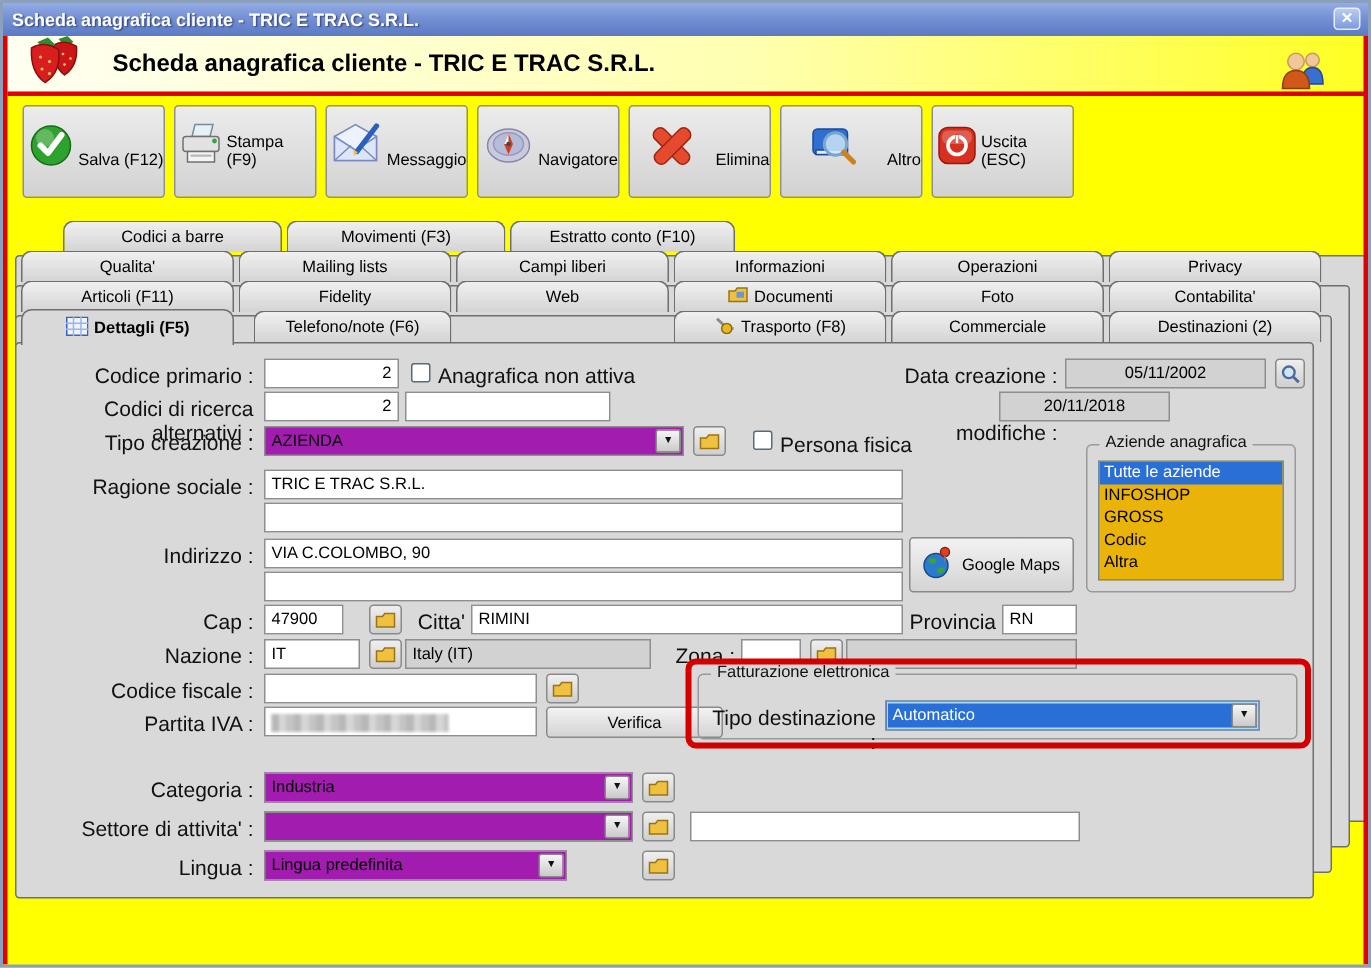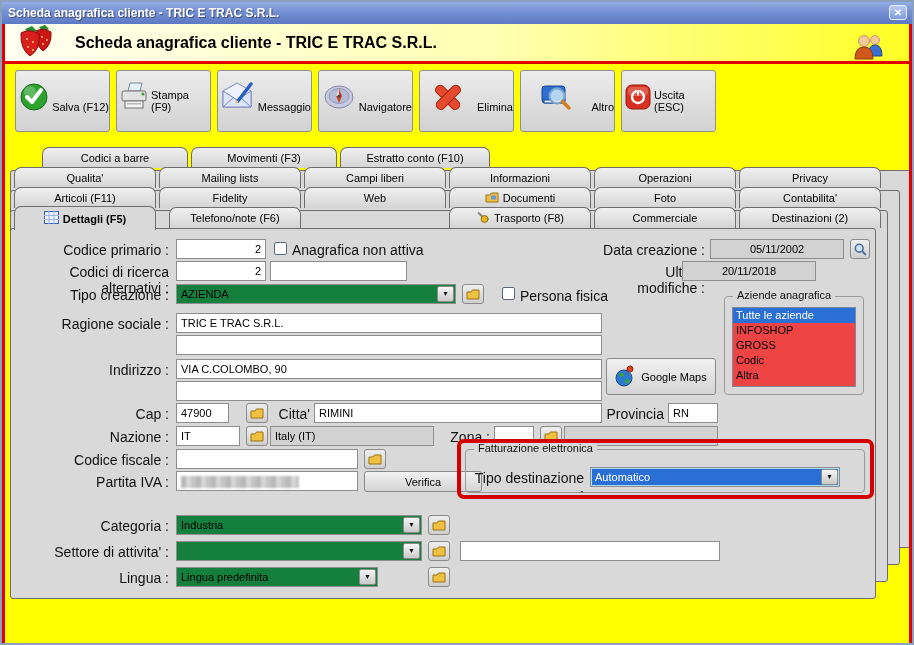--- a/index.html
+++ b/index.html
@@ -38,32 +38,32 @@
   .sheet { position:absolute; background:#d9d9d9; border:1px solid #6e6e6e; border-radius:3px; }
   .panel { position:absolute; left:8px; top:226px; width:866px; height:371px;
     background:#d9d9d9; border:1px solid #6e6e6e; border-radius:3px; z-index:5; }
   .formlayer { position:absolute; inset:0; z-index:6; }
   
   .lbl { position:absolute; font-size:14px; color:#111; text-align:right; }
   .fld { position:absolute; height:20px; background:#fff; border:1px solid #8e8e8e;
     font-size:11px; color:#000; padding:0 4px; line-height:18px; overflow:hidden; }
   .fld.num { text-align:right; }
   .fld.ro  { background:#d2d2d2; text-align:center; }
-  .combo { position:absolute; height:20px; background:#15803d; border:1px solid #8e8e8e;
+  .combo { position:absolute; height:20px; background:#a21caf; border:1px solid #8e8e8e;
     font-size:11px; line-height:18px; padding:0 20px 0 4px; overflow:hidden;}
   .cbtn { position:absolute; right:1px; top:1px; width:17px; height:16px;
     background:linear-gradient(#f6f6f6,#cacaca); border:1px solid #8a8a8a; border-radius:2px;
     font-size:7px; color:#111; display:flex; align-items:center; justify-content:center; }
   .combo.sel { background:#2a6fd6; color:#fff; box-shadow:inset 0 0 0 1px #a8dcf0; }
   .fbtn { position:absolute; width:22px; height:20px; background:linear-gradient(#efefef,#cfcfcf);
     border:1px solid #8a8a8a; border-radius:3px; display:flex; align-items:center; justify-content:center; }
   .cb { position:absolute; width:13px; height:13px; background:#fff; border:1px solid #5a6a7a; border-radius:2px; }
   .gbox { position:absolute; border:1px solid #9a9a9a; border-radius:4px; }
   .gbox .legend { position:absolute; top:-8px; left:8px; background:#d9d9d9; padding:0 4px; font-size:11px; color:#111; }
-  .list { position:absolute; background:#ef4444; border:1px solid #7a8a9a; font-size:11px; overflow:hidden; }
+  .list { position:absolute; background:#eab308; border:1px solid #7a8a9a; font-size:11px; overflow:hidden; }
   .list .item { padding:0 3px; height:15px; line-height:15px; color:#000; }
   .list .item.sel { background:#2a6fd6; color:#fff; }
   .pbtn { position:absolute; background:linear-gradient(#f2f2f2,#d4d4d4); border:1px solid #8a8a8a;
     border-radius:3px; font-size:11px; color:#000; display:flex; align-items:center; justify-content:center; gap:6px; cursor:default;}
   .redbox { position:absolute; left:455px; top:437px; width:417px; height:60px;
     border:4px solid #d40000; border-radius:7px; z-index:10; pointer-events:none; }
   .censored { position:absolute; left:4px; top:4px; width:118px; height:12px; filter:blur(1px);
     background-image:repeating-linear-gradient(90deg,#b8b8b8 0 5px,#d6d6d6 5px 10px,#c4c4c4 10px 15px),
                      repeating-linear-gradient(0deg,rgba(170,170,170,.6) 0 4px,rgba(220,220,220,.6) 4px 8px); }
 </style>
@@ -269,21 +269,21 @@
 
     <div class="lbl" style="left:600px;top:240px;width:103px">Data creazione :</div>
     <div class="fld ro" style="left:708px;top:237px;width:134px">05/11/2002</div>
     <div class="fbtn" style="left:848px;top:237px;width:20px">
         <svg width="14" height="14" viewBox="0 0 18 18">
           <circle cx="8" cy="8" r="5" fill="#cfe4f4" stroke="#4a6a9a" stroke-width="2"></circle>
           <line x1="12" y1="12" x2="16.5" y2="16.5" stroke="#4a6a9a" stroke-width="2.5"></line>
         </svg>
       </div>
     <div class="lbl" style="left:600px;top:262px;width:103px">Ultime modifiche :</div>
-    <div class="fld ro" style="left:680px;top:259px;width:134px">20/11/2018</div>
+    <div class="fld ro" style="left:664px;top:259px;width:114px">20/11/2018</div>
 
     <div class="gbox" style="left:722px;top:294px;width:140px;height:99px">
       <span class="legend">Aziende anagrafica</span>
     </div>
     <div class="list" style="left:730px;top:305px;width:124px;height:80px">
       <div class="item sel">Tutte le aziende</div>
       <div class="item">INFOSHOP</div>
       <div class="item">GROSS</div>
       <div class="item">Codic</div>
       <div class="item">Altra</div>

